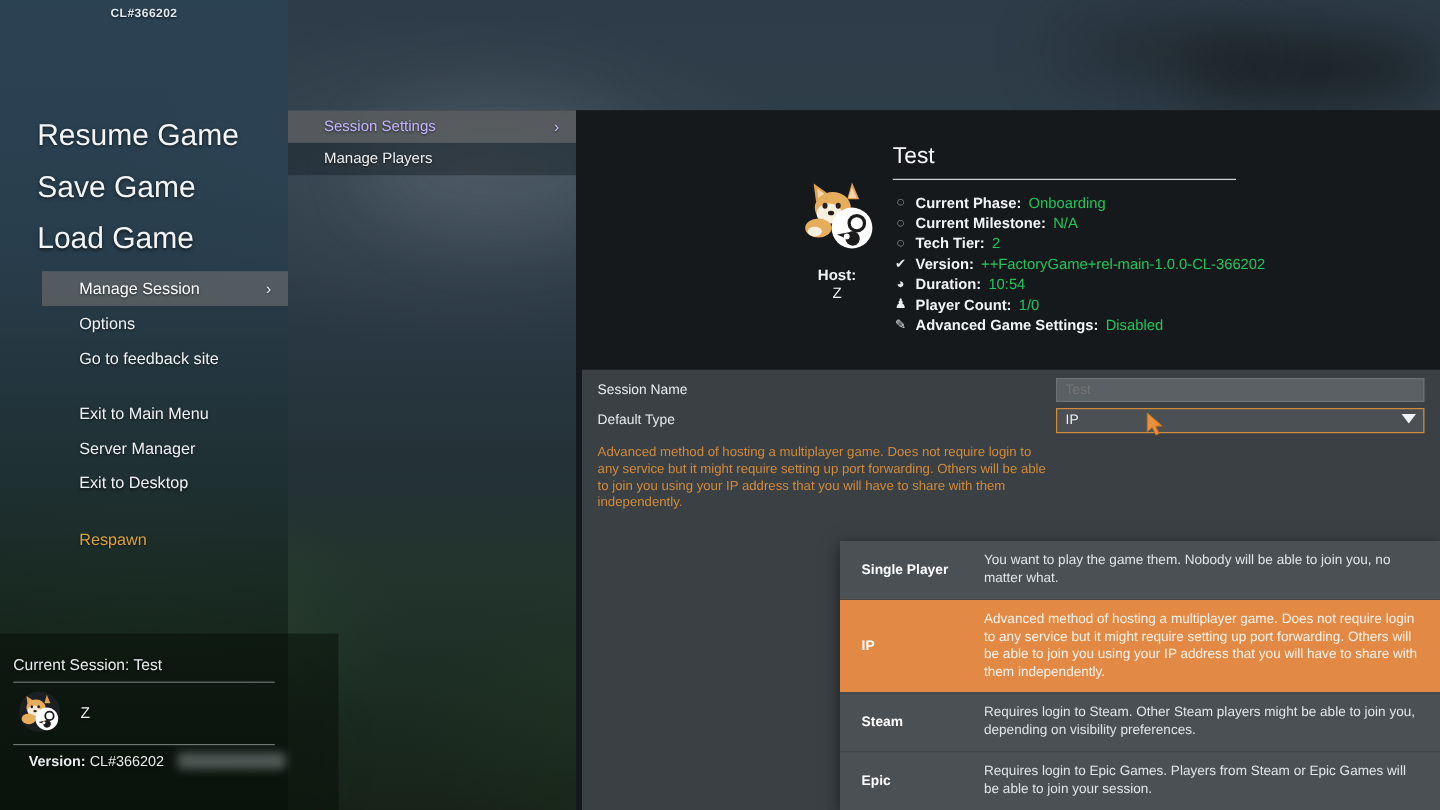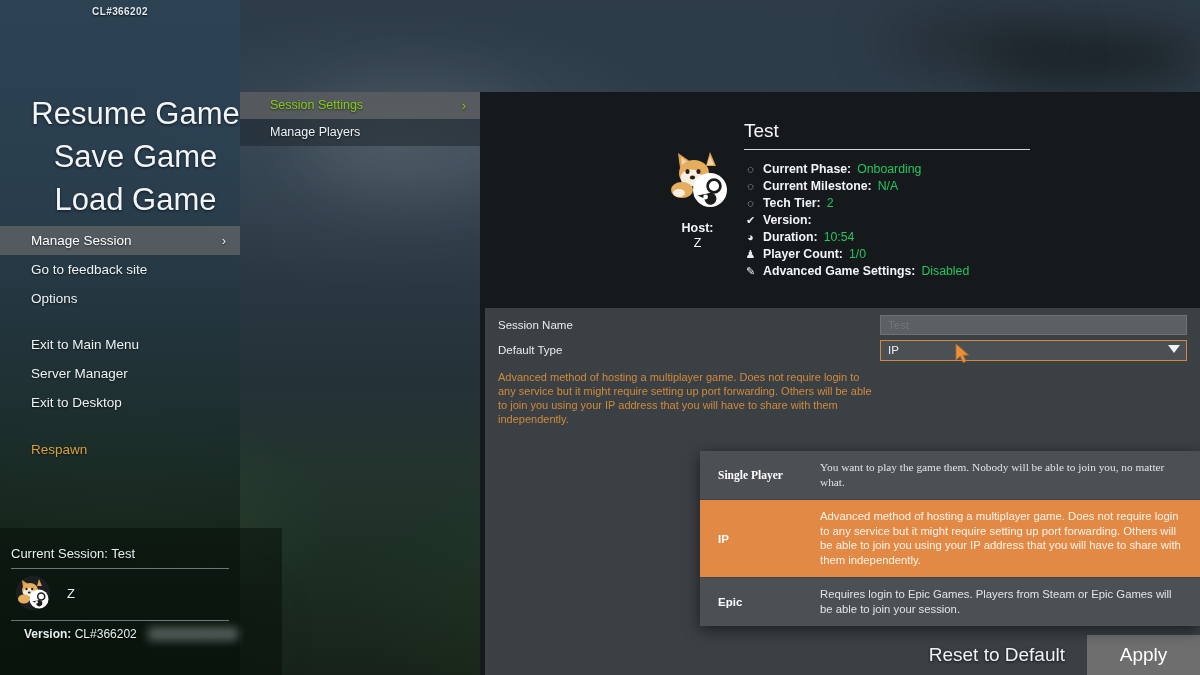--- a/index.html
+++ b/index.html
@@ -56,41 +56,41 @@
     text-align: center;
     font-size: 10px; font-weight: bold;
     letter-spacing: 0.4px;
     color: #e3e9ee;
     text-shadow: 0 1px 2px rgba(0,0,0,0.8);
   }
   .big-menu { position: absolute; top: 92px; left: 0; width: 240px; }
   .big-item {
     display: block;
     padding: 4px 0 4px 31px;
-    font-size: 31px;
+    font-size: 25px;
     color: #f2f5f7;
     line-height: 35px;
     text-shadow: 0 1px 3px rgba(0,0,0,0.65);
     cursor: pointer;
     white-space: nowrap;
-    text-align: center;
   }
 
   .mid-menu { position: absolute; top: 226px; left: 0; width: 240px; }
   .mid-item {
     position: relative;
     display: block;
     height: 29px;
     line-height: 29px;
     padding-left: 31px;
     font-size: 13.5px;
     color: #eef2f5;
     text-shadow: 0 1px 2px rgba(0,0,0,0.6);
     cursor: pointer;
     white-space: nowrap;
+    margin-left: 35px;
   }
   .mid-item.active {
     background: rgba(112,112,112,0.62);
     color: #ffffff;
   }
   .mid-item .chev {
     position: absolute; right: 14px; top: 0;
     font-size: 13px; color: #e8edf0; font-weight: 300;
   }
   .mid-item.gap { margin-top: 17px; }
@@ -145,21 +145,21 @@
   .sub-item {
     position: relative;
     height: 27px; line-height: 27px;
     padding-left: 30px;
     font-size: 12.5px;
     color: #eef2f5;
     cursor: pointer;
     text-shadow: 0 1px 2px rgba(0,0,0,0.6);
     white-space: nowrap;
   }
-  .sub-item.active { background: rgba(115,115,115,0.60); color: #84cc16; }
+  .sub-item.active { background: rgba(115,115,115,0.60); color: #c4b5fd; }
   .sub-item .chev { position: absolute; right: 14px; top: 0; font-size: 13px; font-weight: 300; }
 
   
   .main-panel {
     position: absolute; left: 480px; top: 92px;
     width: 720px; height: 583px;
     background: #15191d;
   }
   .main-panel-top {
     position: absolute; left: 0; top: 0; width: 720px; height: 216px;
@@ -250,21 +250,21 @@
     background: #4b5055;
     z-index: 30;
     box-shadow: 0 4px 14px rgba(0,0,0,0.55);
   }
   .opt {
     display: flex;
     border-top: 1px solid #3f4449;
     background: #4b5055;
     cursor: pointer;
   }
-  .opt:first-child { border-top: none; font-family: Liberation Serif, serif; }
+  .opt:first-child { border-top: none; }
   .opt.selected { background: #e28a45; }
   .opt .opt-name {
     flex: 0 0 120px;
     padding: 9px 0 9px 18px;
     font-size: 11.5px; font-weight: bold;
     color: #ffffff;
     display: flex; align-items: center;
   }
   .opt .opt-desc {
     flex: 1;
@@ -324,22 +324,22 @@
       <div class="big-item">Resume Game</div>
       <div class="big-item">Save Game</div>
       <div class="big-item">Load Game</div>
     </div>
 
     <div class="mid-menu">
       <div class="mid-item active">
         <span>Manage Session</span>
         <span class="chev">›</span>
       </div>
+      <div class="mid-item">Options</div>
       <div class="mid-item">Go to feedback site</div>
-      <div class="mid-item">Options</div>
       <div class="mid-item gap">Exit to Main Menu</div>
       <div class="mid-item">Server Manager</div>
       <div class="mid-item">Exit to Desktop</div>
       <div class="mid-item respawn">Respawn</div>
     </div>
 
     <div class="session-card">
       <div class="cs-label">Current Session: Test</div>
       <div class="divider d1"></div>
 
@@ -438,20 +438,21 @@
 
           <div class="sum-row">
             <span class="ico">◌</span>
             <span class="k">Tech Tier:</span>
             <span class="v">2</span>
           </div>
 
           <div class="sum-row">
             <span class="ico">✔</span>
             <span class="k">Version:</span>
+            <span class="v">++FactoryGame+rel-main-1.0.0-CL-366202</span>
           </div>
 
           <div class="sum-row">
             <span class="ico">◕</span>
             <span class="k">Duration:</span>
             <span class="v">10:54</span>
           </div>
 
           <div class="sum-row">
             <span class="ico">♟</span>
@@ -493,20 +494,24 @@
       <div class="dropdown">
         <div class="opt">
           <div class="opt-name">Single Player</div>
           <div class="opt-desc">You want to play the game them. Nobody will be able to join you, no matter what.</div>
         </div>
         <div class="opt selected">
           <div class="opt-name">IP</div>
           <div class="opt-desc">Advanced method of hosting a multiplayer game. Does not require login to any service but it might require setting up port forwarding. Others will be able to join you using your IP address that you will have to share with them independently.</div>
         </div>
         <div class="opt">
+          <div class="opt-name">Steam</div>
+          <div class="opt-desc">Requires login to Steam. Other Steam players might be able to join you, depending on visibility preferences.</div>
+        </div>
+        <div class="opt">
           <div class="opt-name">Epic</div>
           <div class="opt-desc">Requires login to Epic Games. Players from Steam or Epic Games will be able to join your session.</div>
         </div>
       </div>
 
     </div>
   </div>
 
   <div class="footer">
     <div class="btn-flat">Reset to Default</div>

